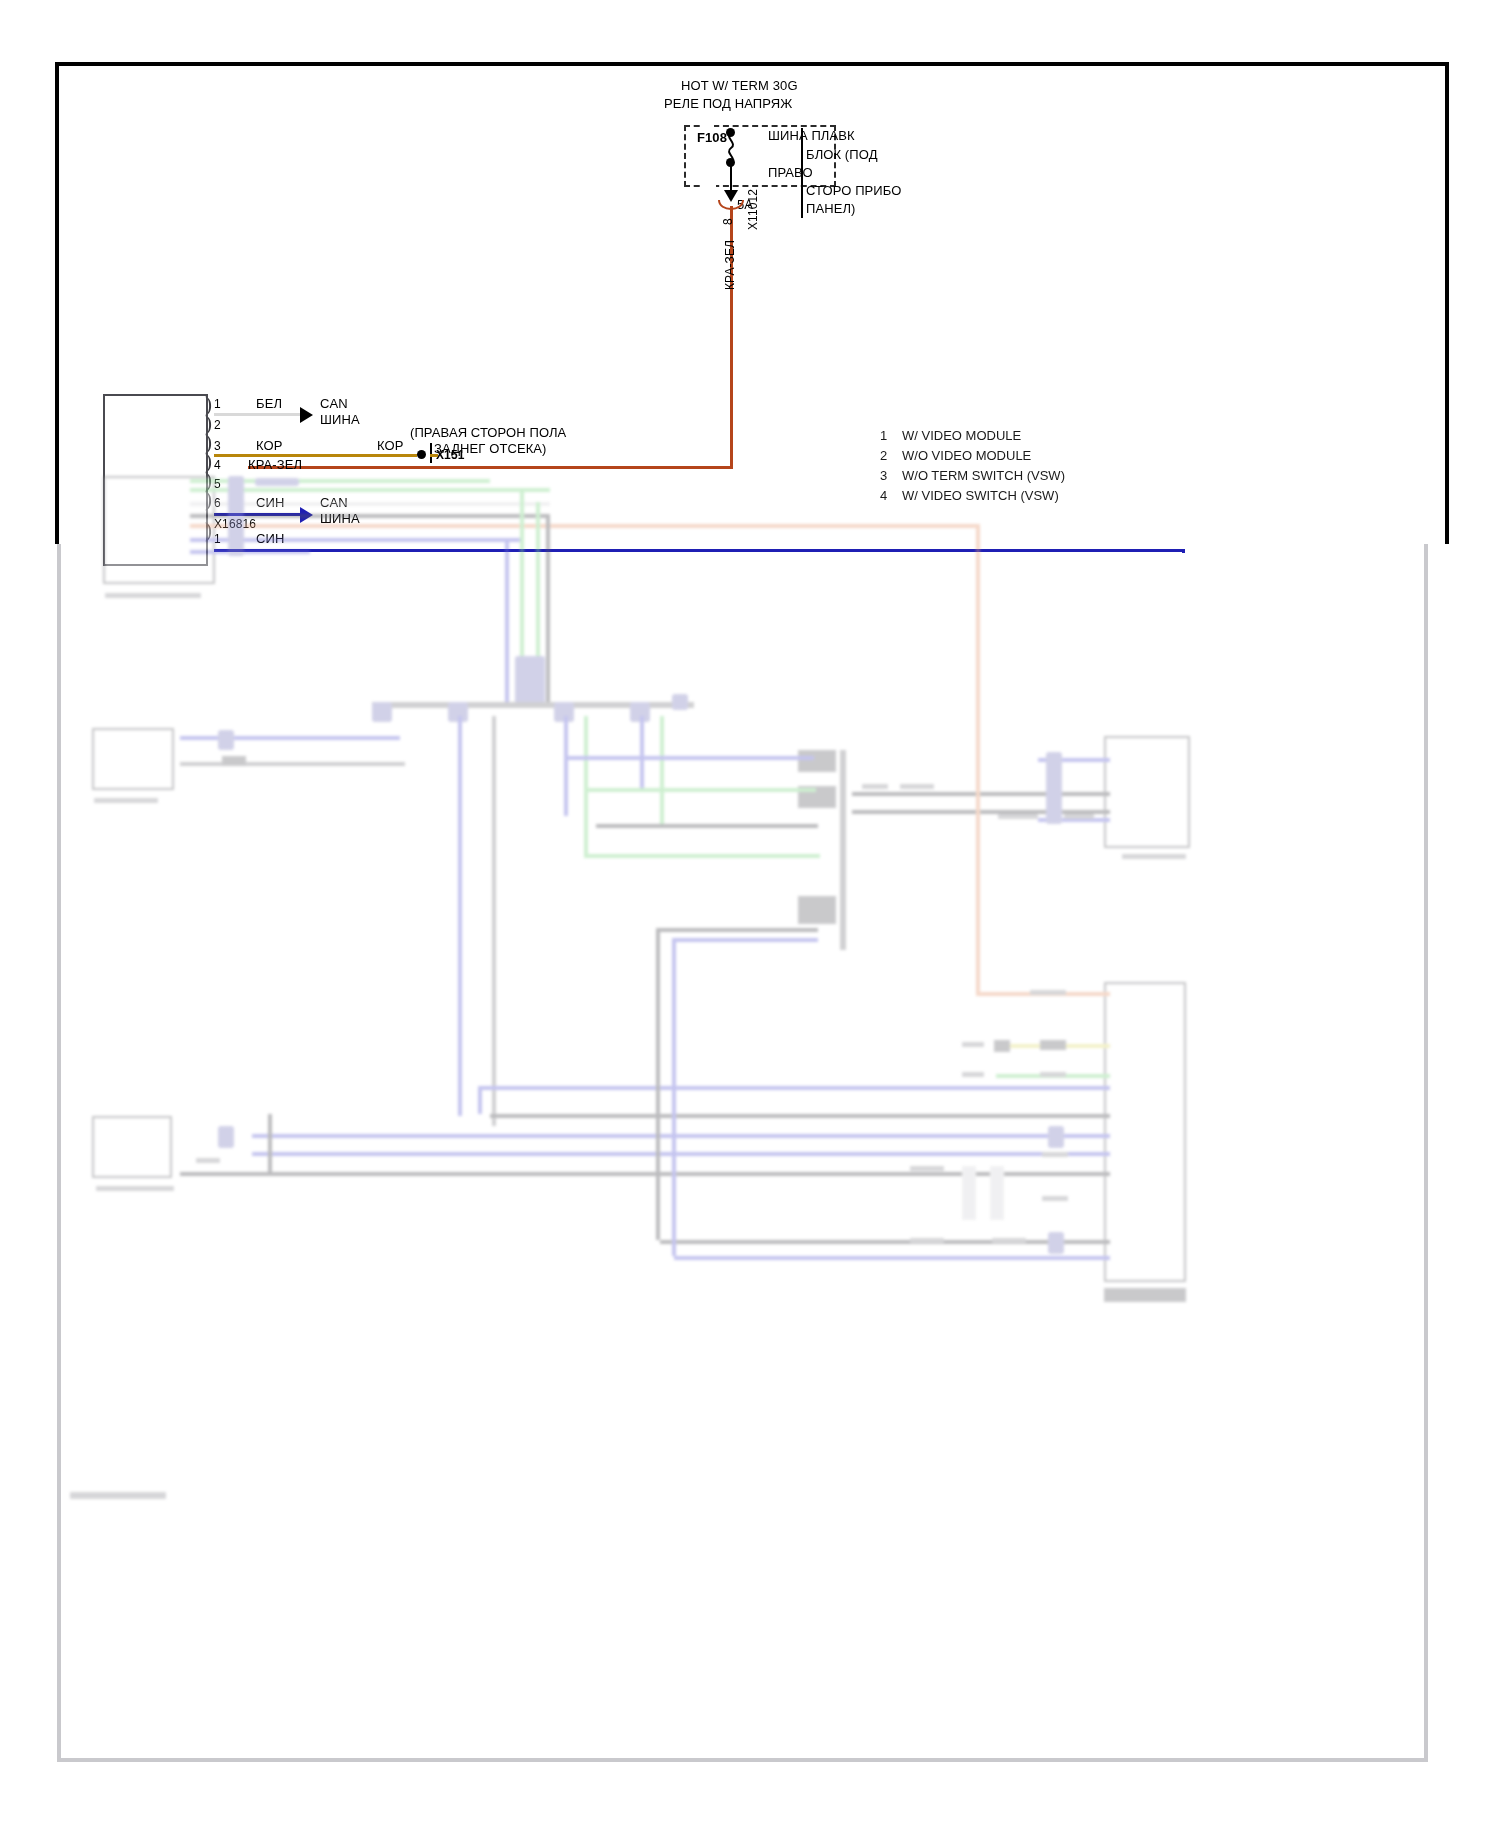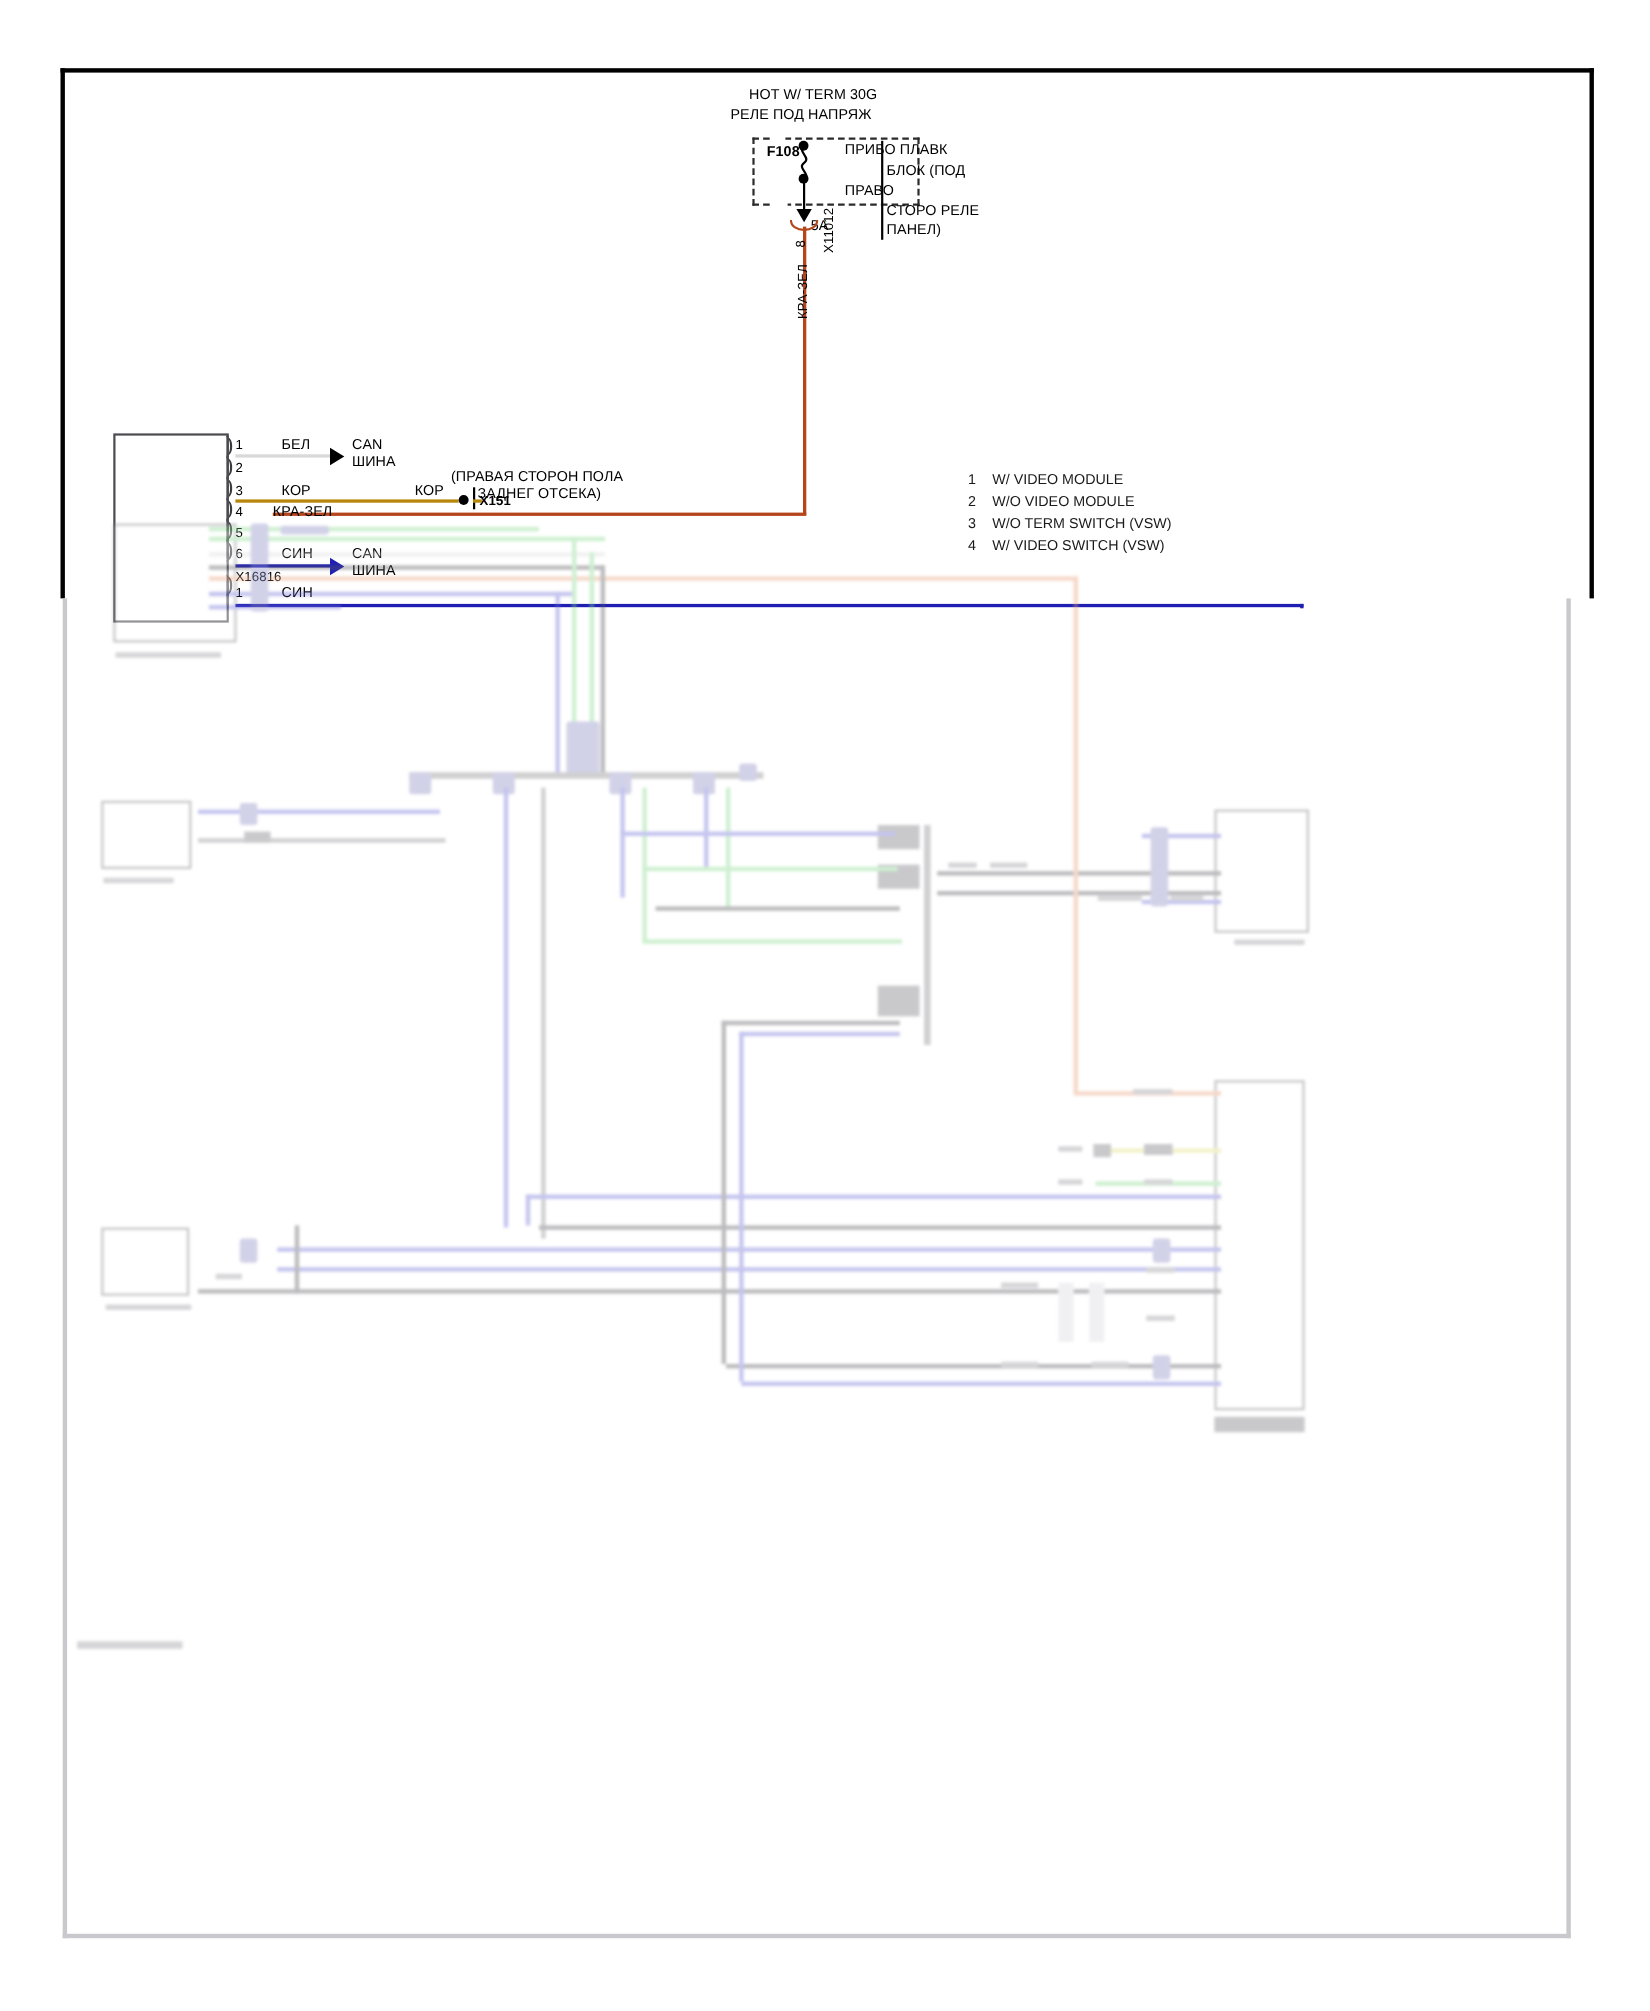--- a/index.html
+++ b/index.html
@@ -196,24 +196,24 @@
   <div class="dash-mask" style="left:700px; top:182px; width:16px; height:8px;"></div>
 
   <div class="dot" style="left:726px; top:128px;"></div>
   <div class="dot" style="left:726px; top:158px;"></div>
   <svg class="fuse-squiggle" width="22" height="36" viewBox="0 0 22 36" style="left:721px; top:130px;">
     <path d="M10 2 C 3 8, 17 13, 10 18 C 3 23, 17 28, 10 33" stroke="#000000" stroke-width="2" fill="none"></path>
   </svg>
   <div class="txt" style="left:697px; top:130px;font-weight:bold;">F108</div>
   <div class="txt" style="left:737px; top:153px;margin-top:44px;">5A</div>
 
-  <div class="txt" style="left:768px; top:128px;">ПРИБО ПЛАВК</div>
+  <div class="txt" style="left:768px; top:128px;">ШИНА ПЛАВК</div>
   <div class="txt" style="left:806px; top:147px;">БЛОК (ПОД</div>
   <div class="txt" style="left:768px; top:165px;">ПРАВО</div>
-  <div class="txt" style="left:806px; top:183px;">СТОРО РЕЛЕ</div>
+  <div class="txt" style="left:806px; top:183px;">СТОРО ПРИБО</div>
   <div class="txt" style="left:806px; top:201px;">ПАНЕЛ)</div>
 
   <div class="abs" style="left:801px; top:128px; width:2px; height:90px; background:#000000;"></div>
 
   <div class="abs" style="left:730px; top:166px; width:2px; height:30px; background:#000000;"></div>
   <div class="arrow down" style="left:724px; top:190px;"></div>
 
   <svg class="abs" width="26" height="16" viewBox="0 0 26 16" style="left:718px; top:199px;">
     <path d="M1 1 C 1 13, 25 13, 25 1" stroke="#b5451b" stroke-width="2" fill="none"></path>
   </svg>

